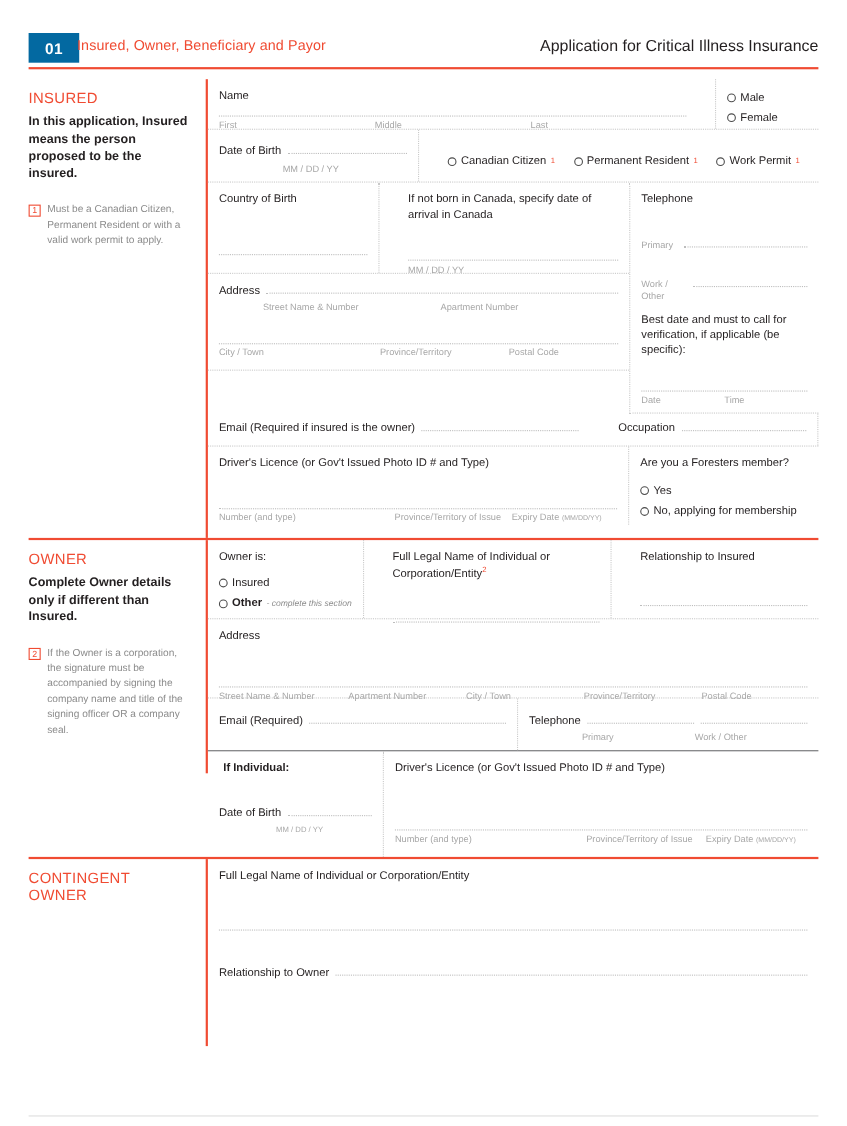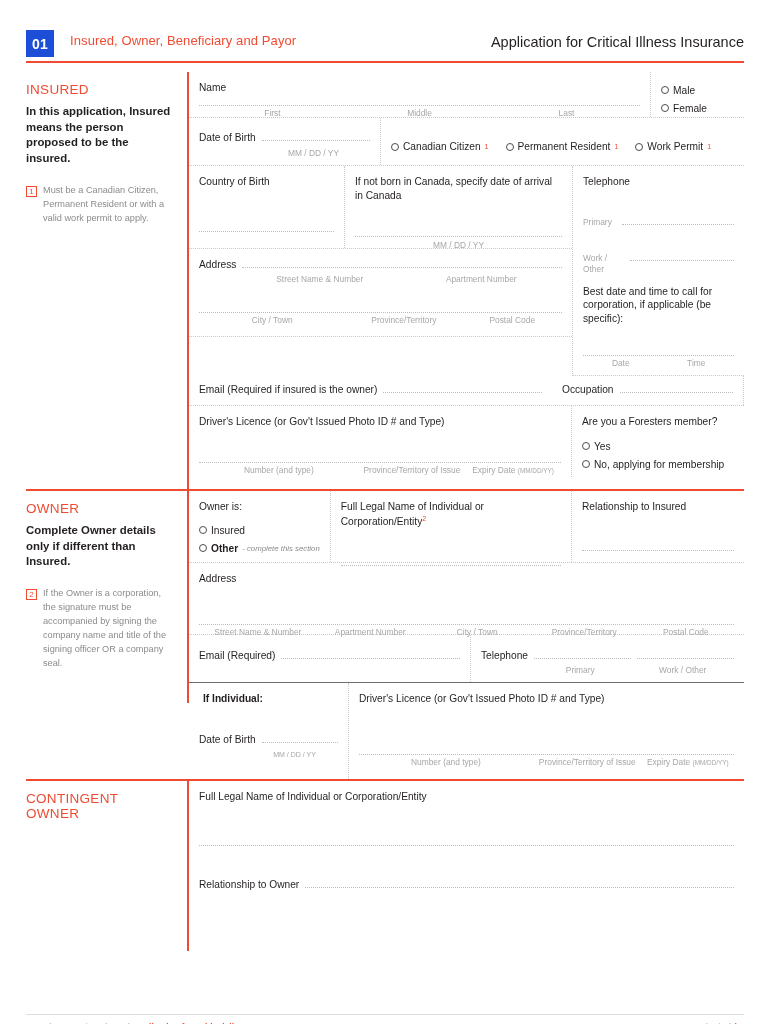--- a/index.html
+++ b/index.html
@@ -8,22 +8,22 @@
     background: #ffffff;
     font-family: "Liberation Sans", sans-serif;
     color: #231f20;
   }
   .page { position: relative; width: 770px; height: 1024px; padding: 0 26px; }
 
   
   .header { position: relative; height: 42px; margin-top: 30px; }
   .sec-badge {
     position: absolute; left: 0; top: 0;
-    width: 28px; height: 27px;
-    background: #1d4ed8; color: #fff;
+    width: 46px; height: 27px;
+    background: #0369a1; color: #fff;
     font-size: 14px; font-weight: bold;
     display: flex; align-items: center; justify-content: center;
     letter-spacing: .2px;
   }
   .sec-title {
     position: absolute; left: 44px; top: 3px;
     font-size: 13px; color: #f04b32; letter-spacing: .1px;
   }
   .doc-title {
     position: absolute; right: 0; top: 4px;
@@ -54,26 +54,26 @@
     border: 1px solid #f04b32; color: #f04b32;
     font-size: 8px; line-height: 9px; text-align: center;
     margin-top: 2px;
   }
   .fn-txt { font-size: 9.2px; line-height: 1.52; color: #8b8b8b; }
 
   
   .row { display: flex; position: relative; }
   .cell { position: relative; padding: 9px 10px 6px 10px; }
   .bdr-r { border-right: 1px dotted #c9c9c9; }
-  .bdr-b { border-bottom: 1px dotted #c9c9c9; }
+  .bdr-b { border-bottom: 1px dotted #c9c9c9; gap: 16px; }
   .bdr-b-solid { border-bottom: 1px solid #6d6e71; }
 
   .lbl { font-size: 10.2px; color: #231f20; line-height: 1.35; }
   .lbl.bold { font-weight: bold; }
-  .sub { font-size: 8.4px; color: #a7a7a7; text-align: center; line-height: 1.3; }
+  .sub { font-size: 8.4px; color: #a7a7a7; line-height: 1.3; }
   .sub.left { text-align: left; }
   .dotline { border-bottom: 1px dotted #bdbdbd; height: 1px; }
   .sup { color: #f04b32; font-size: 7px; vertical-align: super; }
 
   .radio { display: inline-flex; align-items: center; gap: 4px; font-size: 10.2px; white-space: nowrap; }
   .radio .dot {
     width: 8px; height: 8px; border: 1.2px solid #4d4d4d;
     border-radius: 50%; flex: 0 0 auto;
   }
   .ital { font-style: italic; font-size: 7.8px; color: #8b8b8b; }
@@ -199,21 +199,21 @@
           <div class="cell" style="flex:0 0 172px; border-left:1px dotted #c9c9c9; border-bottom:1px dotted #c9c9c9;">
             <div class="lbl">Telephone</div>
             <div style="display:flex; align-items:baseline; gap:5px; margin-top:28px;">
               <div class="sub left" style="flex:0 0 34px;">Primary</div>
               <div class="dotline" style="flex:1;"></div>
             </div>
             <div style="display:flex; align-items:baseline; gap:5px; margin-top:25px;">
               <div class="sub left" style="flex:0 0 42px;">Work / Other</div>
               <div class="dotline" style="flex:1;"></div>
             </div>
-            <div class="lbl" style="margin-top:10px;">Best date and time to call for corporation, if applicable (be specific):</div>
+            <div class="lbl" style="margin-top:10px;">Best date and must to call for verification, if applicable (be specific):</div>
             <div class="dotline" style="margin-top:29px;"></div>
             <div style="display:flex; margin-top:2px;">
               <div class="sub" style="flex:1;">Date</div>
               <div class="sub" style="flex:1;">Time</div>
             </div>
           </div>
         </div>
 
         <div class="row bdr-b" style="height:30px;">
           <div class="cell" style="flex:1; padding-top:7px; display:flex; align-items:baseline; gap:6px;">

